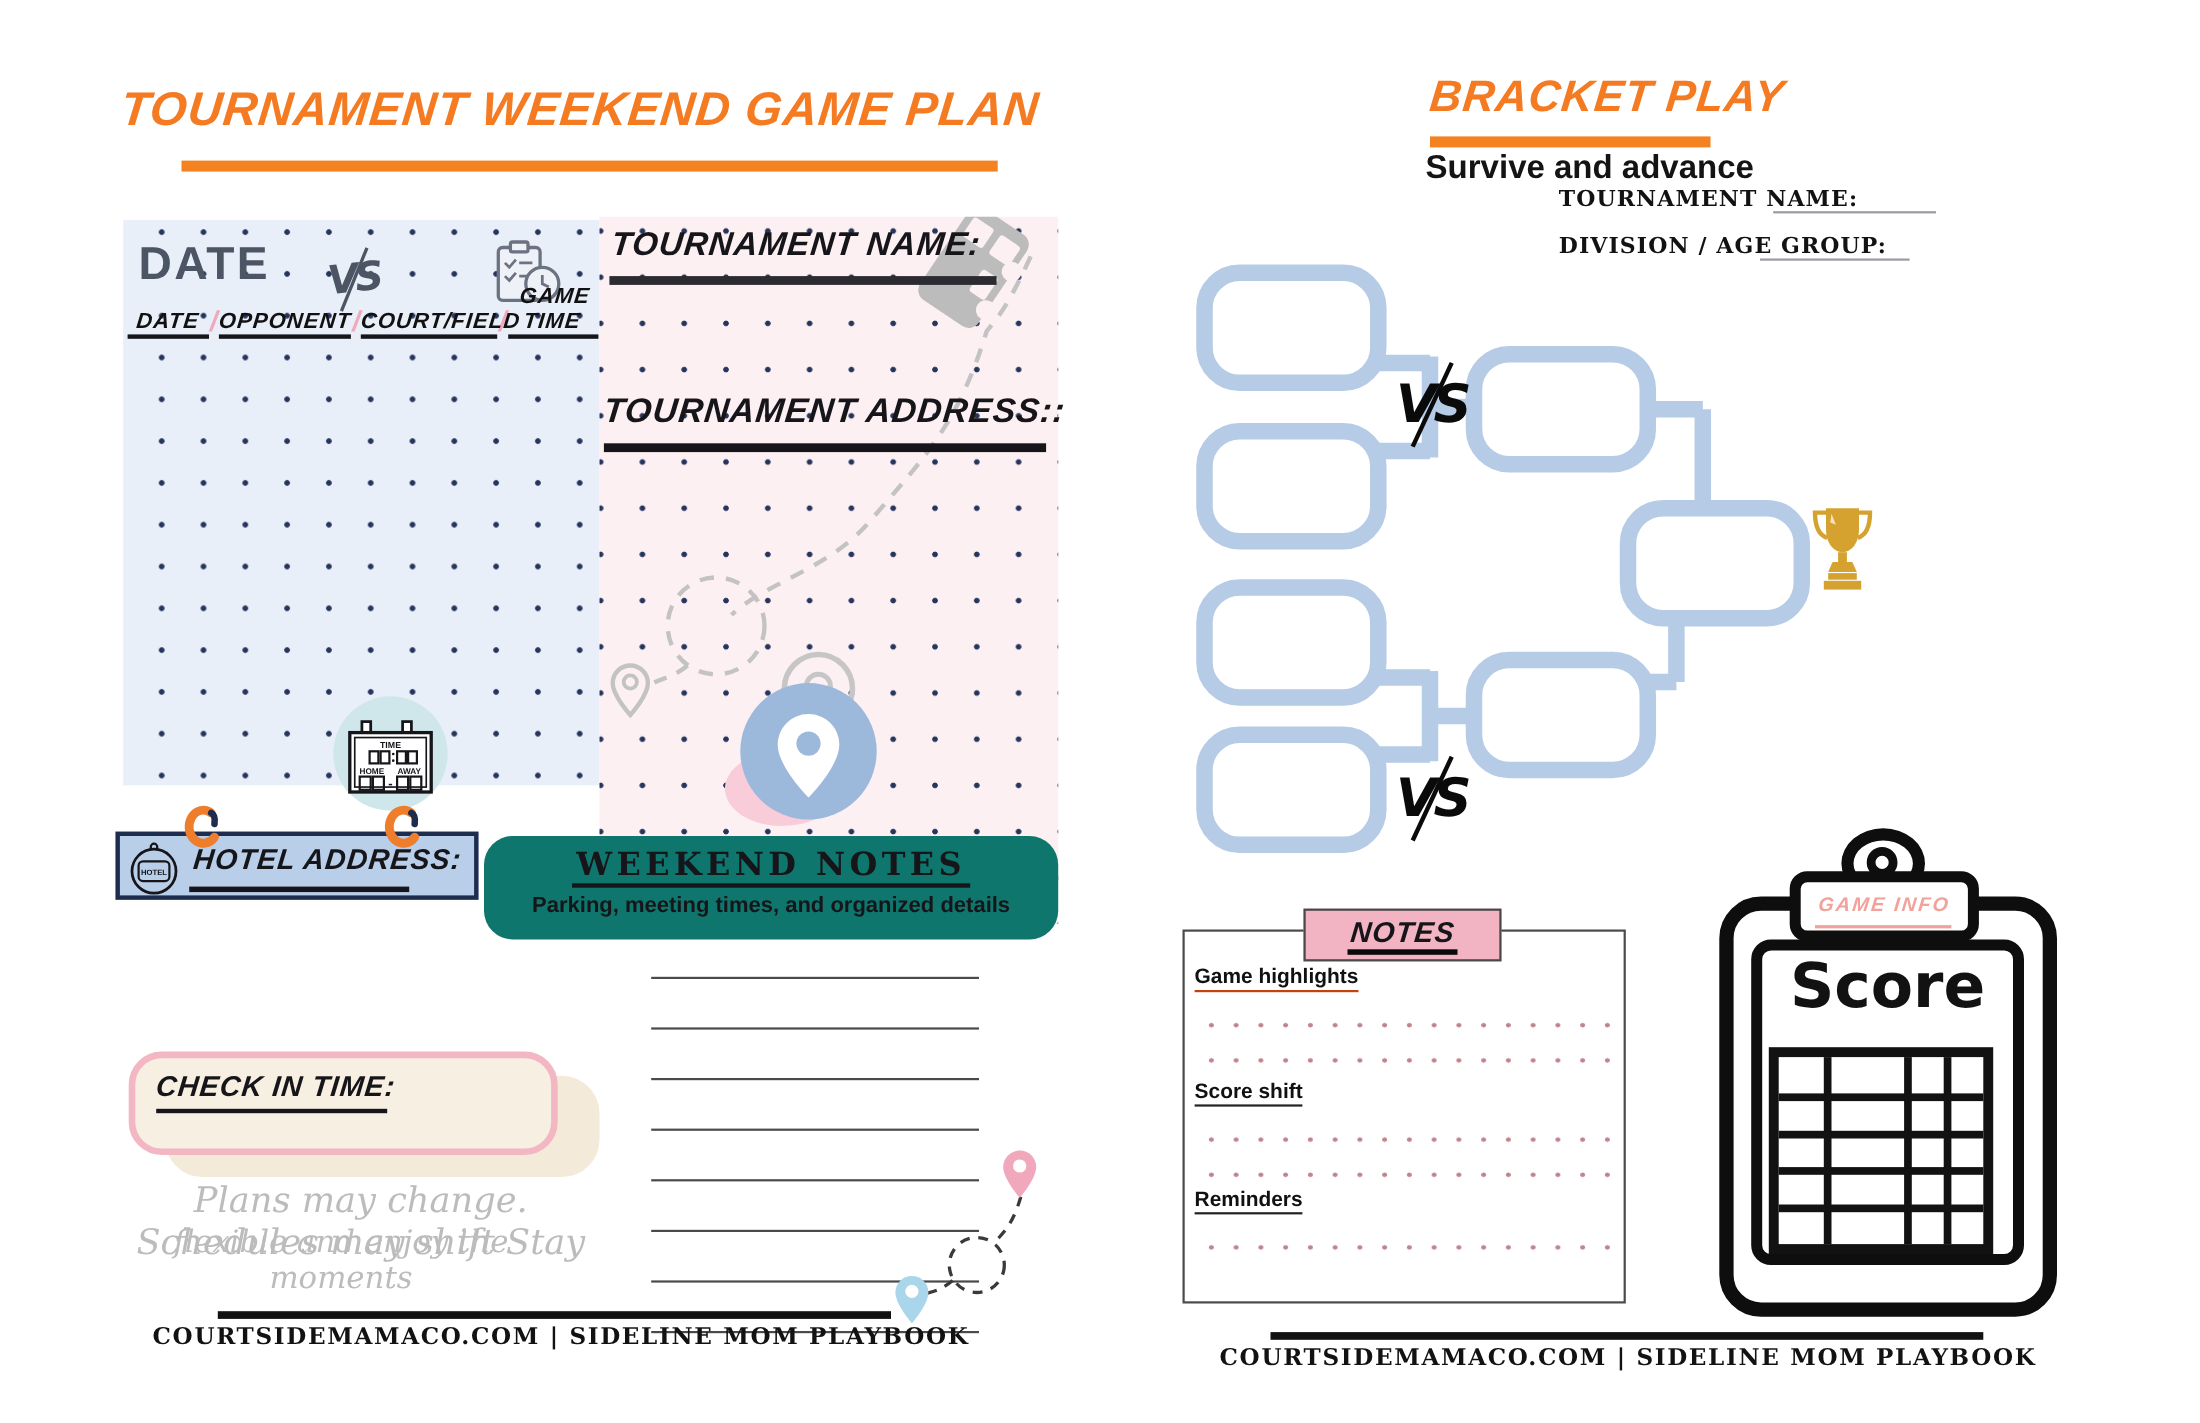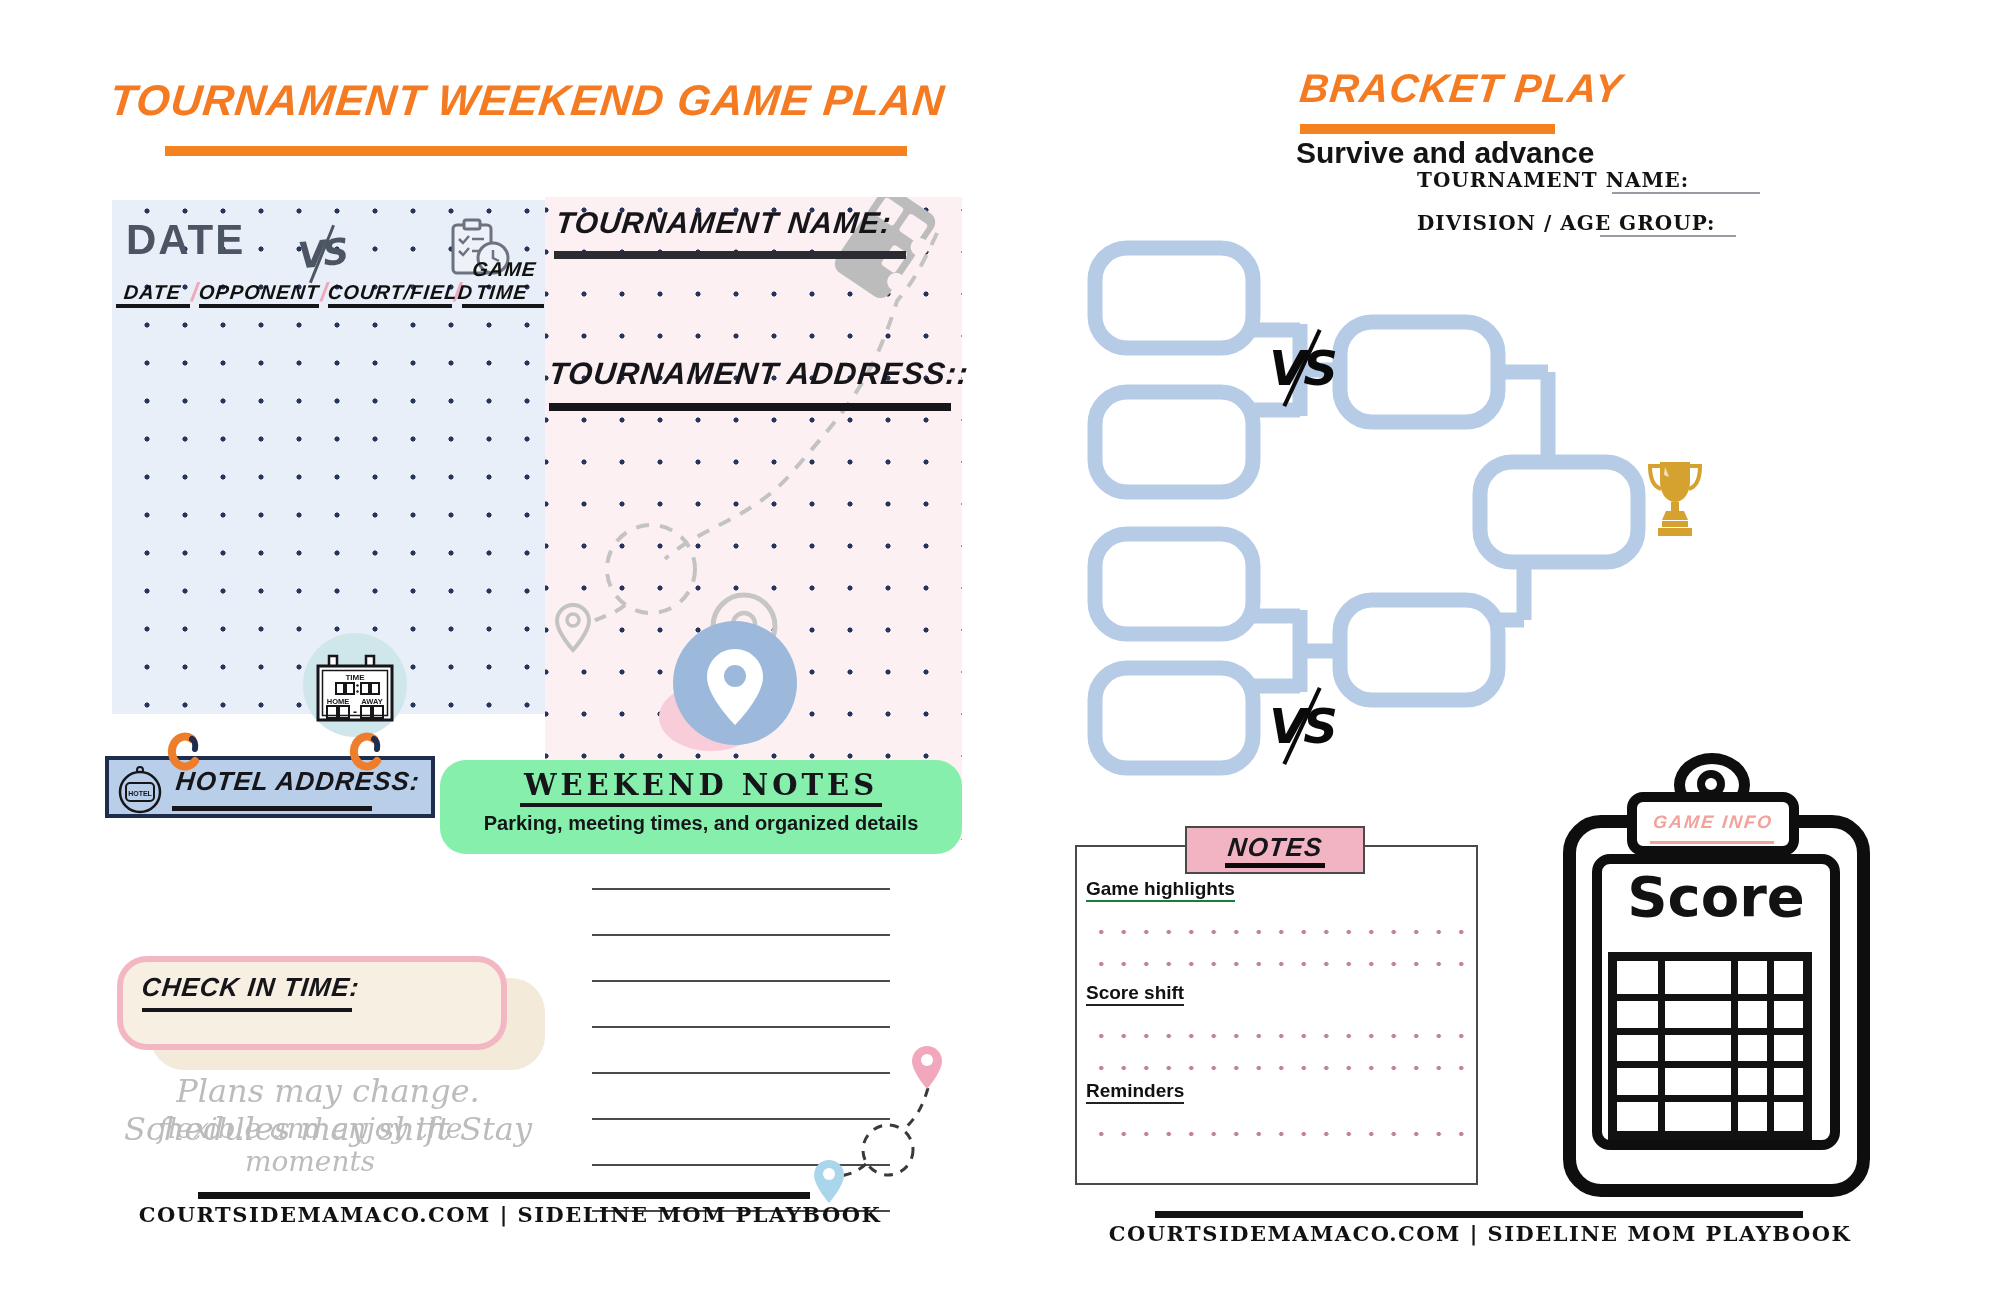--- a/index.html
+++ b/index.html
@@ -153,21 +153,21 @@
       <circle cx="23" cy="6" r="3" fill="none" stroke="#15151a" stroke-width="2"></circle>
       <ellipse cx="23" cy="28" rx="20" ry="20" fill="#b9cfe9" stroke="#15151a" stroke-width="2.5"></ellipse>
       <rect x="9" y="19" width="28" height="18" rx="4" fill="none" stroke="#15151a" stroke-width="2"></rect>
       <text x="23" y="31.5" text-anchor="middle" font-size="7" font-weight="bold" fill="#15151a">HOTEL</text>
     </svg>
     <div class="abs" style="left:176px;top:766px;">
       <span class="brush" style="font-size:26px;color:#15151a;white-space:nowrap;">HOTEL ADDRESS:</span>
     </div>
     <div class="abs" style="left:172px;top:806px;width:200px;height:5px;background:#15151a;"></div>
 
-    <div class="abs" style="left:440px;top:760px;width:522px;height:94px;background:#86efac;border-radius:26px;text-align:center;">
+    <div class="abs" style="left:440px;top:760px;width:522px;height:94px;background:#0f766e;border-radius:26px;text-align:center;">
       <div style="margin-top:8px;">
         <span class="slab uline" style="font-size:29px;letter-spacing:4px;border-bottom:4px solid #15151a;padding:0 4px 1px;color:#15151a;">WEEKEND NOTES</span>
       </div>
       <div style="font-size:20px;font-weight:600;margin-top:5px;color:#15151a;">Parking, meeting times, and organized details</div>
     </div>
 
     <div class="abs noteline" style="left:592px;top:888px;width:298px;"></div>
     <div class="abs noteline" style="left:592px;top:934px;width:298px;"></div>
     <div class="abs noteline" style="left:592px;top:980px;width:298px;"></div>
     <div class="abs noteline" style="left:592px;top:1026px;width:298px;"></div>
@@ -249,21 +249,21 @@
       <rect x="17" y="63" width="26" height="6" fill="#d6a22f"></rect>
       <rect x="13" y="70" width="34" height="8" fill="#d6a22f"></rect>
     </svg>
 
     <div class="abs" style="left:75px;top:845px;width:403px;height:340px;background:#fff;border:2px solid #4a4a4a;box-sizing:border-box;"></div>
     <div class="abs" style="left:185px;top:826px;width:180px;height:48px;background:#f2b3c3;border:2px solid #4a4a4a;box-sizing:border-box;text-align:center;">
       <span class="brush" style="font-size:26px;color:#15151a;margin-top:4px;">NOTES</span>
       <div style="width:100px;height:5px;background:#0a0a0a;margin:0 auto;"></div>
     </div>
     <div class="abs" style="left:86px;top:878px;">
-      <span class="uline" style="font-size:19px;font-weight:600;border-bottom:2px solid #15803d;">Game highlights</span>
+      <span class="uline" style="font-size:19px;font-weight:600;border-bottom:2px solid #c2410c;">Game highlights</span>
     </div>
     <div class="abs dotband" style="left:86px;top:906px;width:380px;height:78px;"></div>
     <div class="abs" style="left:86px;top:982px;">
       <span class="uline" style="font-size:19px;font-weight:600;border-bottom:2px solid #222;">Score shift</span>
     </div>
     <div class="abs dotband" style="left:86px;top:1010px;width:380px;height:70px;"></div>
     <div class="abs" style="left:86px;top:1080px;">
       <span class="uline" style="font-size:19px;font-weight:600;border-bottom:2px solid #222;">Reminders</span>
     </div>
     <div class="abs dotband" style="left:86px;top:1108px;width:380px;height:44px;"></div>

